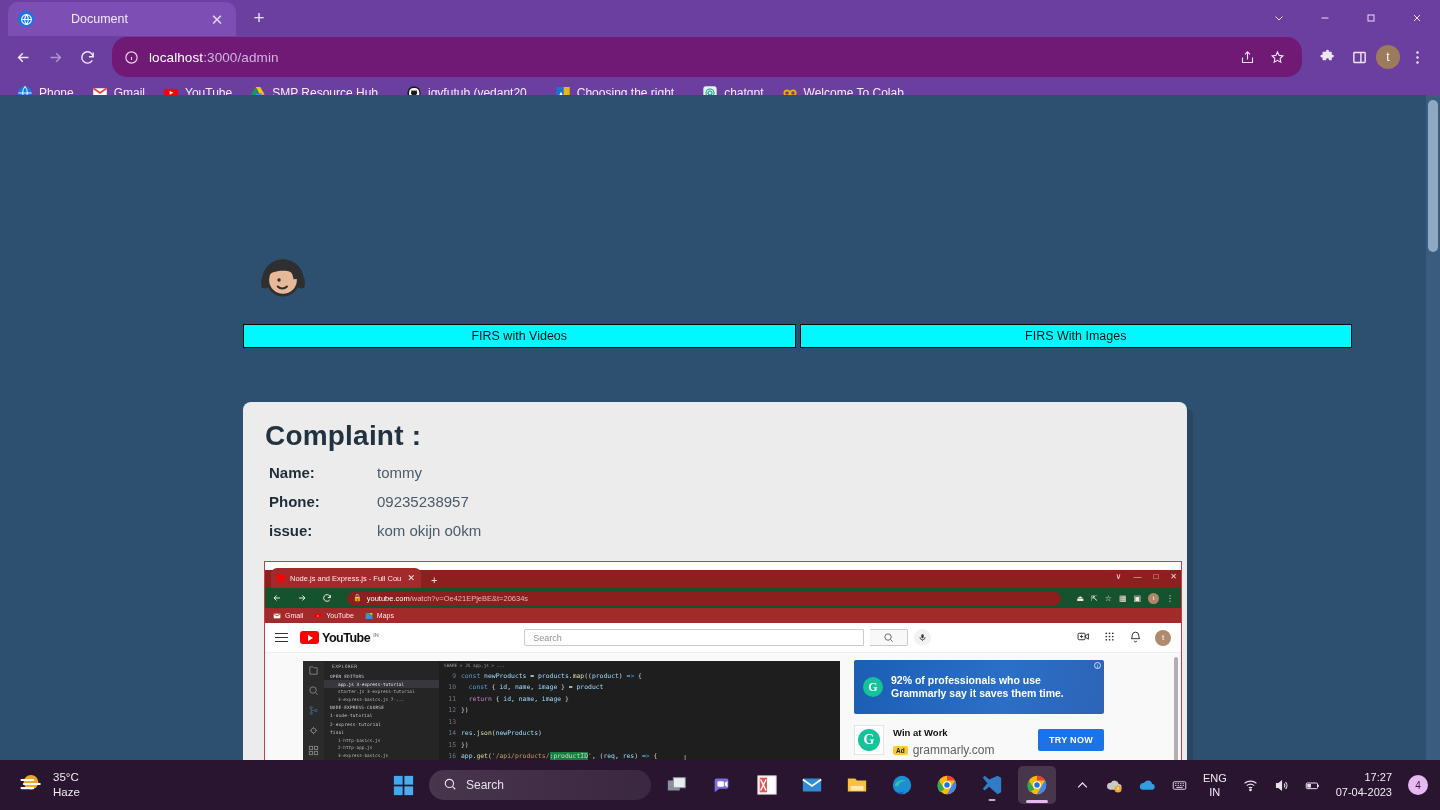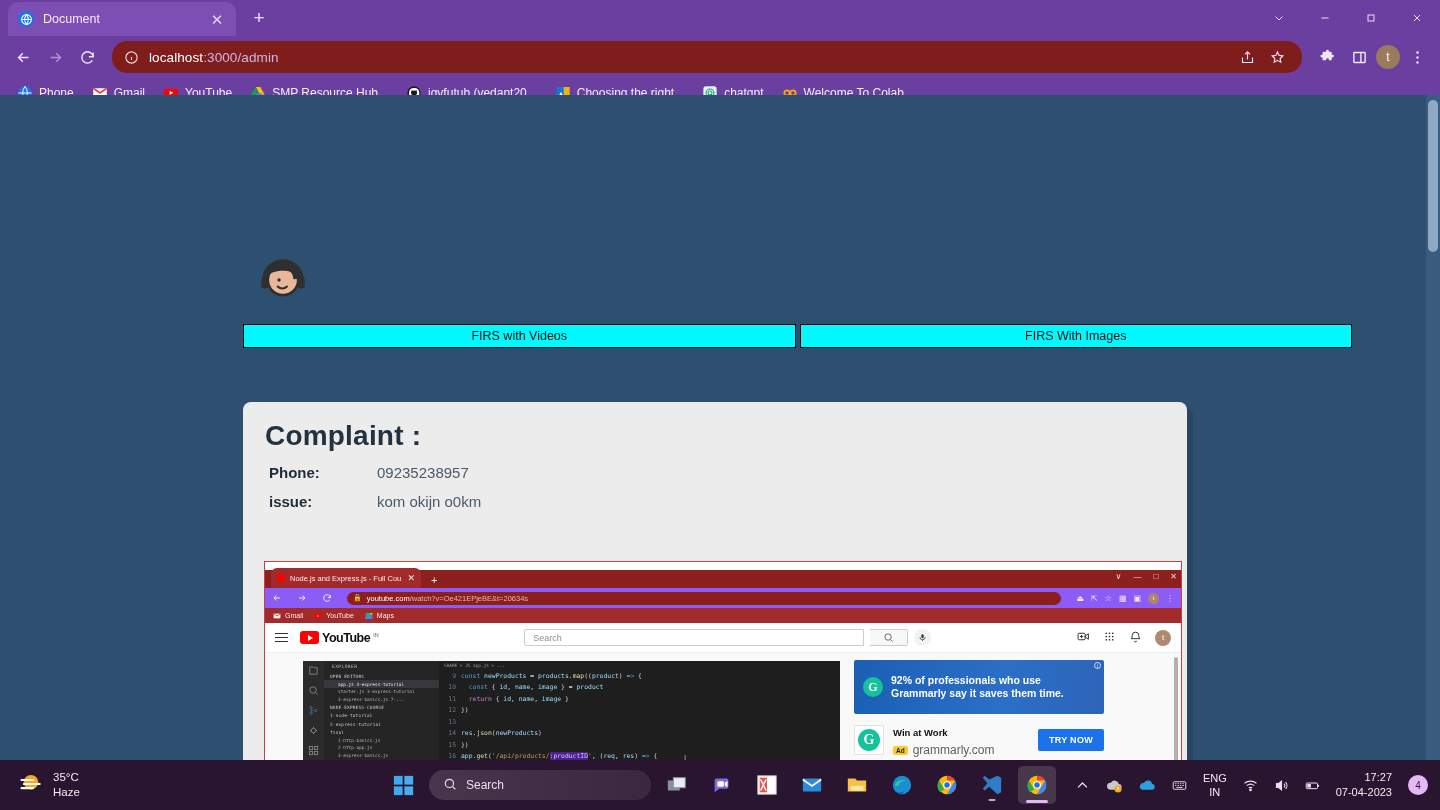--- a/index.html
+++ b/index.html
@@ -17,21 +17,21 @@
     width: 228px; height: 34px; background: #7d4fb5;
     border-radius: 10px 10px 0 0; display: flex; align-items: center;
     padding: 0 10px; gap: 9px; color: #f2eaf8; font-size: 12.5px;
   }
   .tab-fav {
     width: 16px; height: 16px; border-radius: 50%;
     background: #1a73e8; display: flex; align-items: center; justify-content: center;
     flex-shrink: 0;
   }
   .tab-fav svg { width: 13px; height: 13px; }
-  .tab-title { flex: 1; white-space: nowrap; overflow: hidden; text-overflow: ellipsis; }
+  .tab-title { flex: 1; white-space: nowrap; overflow: hidden; text-overflow: ellipsis; margin-left: 28px; }
   .tab-close { font-size: 15px; color: #e3d6ef; width: 18px; text-align: center; line-height: 1; }
   .newtab {
     margin-left: 10px; margin-bottom: 5px; color: #eadff5;
     font-size: 19px; width: 26px; height: 26px;
     display: flex; align-items: center; justify-content: center;
   }
   .wincontrols {
     position: absolute; right: 0; top: 0; height: 36px;
     display: flex; align-items: center;
   }
@@ -42,21 +42,21 @@
   .wc svg { width: 12px; height: 12px; }
 
   .toolbar { height: 42px; display: flex; align-items: center; padding: 0 8px; gap: 2px; }
   .tbtn {
     width: 30px; height: 30px; display: flex; align-items: center; justify-content: center;
     color: #efe6f7; border-radius: 50%;
   }
   .tbtn.dim { color: #b294d0; }
   .tbtn svg { width: 17px; height: 17px; }
   .omnibox {
-    flex: 1; height: 32px; background: #7f1d1d; border-radius: 15px;
+    flex: 1; height: 40px; background: #701a75; border-radius: 15px;
     display: flex; align-items: center; padding: 0 12px; gap: 10px;
     margin: 0 8px; color: #fff; font-size: 13.5px;
   }
   .omnibox .info { width: 15px; height: 15px; flex-shrink: 0; opacity: .85; }
   .url { flex: 1; letter-spacing: .1px; }
   .url .host { color: #ffffff; }
   .url .path { color: #cdb7e2; }
   .omni-right { display: flex; align-items: center; gap: 4px; }
   .omni-right .tbtn { width: 26px; height: 26px; }
   .omni-right .tbtn svg { width: 15px; height: 15px; }
@@ -119,21 +119,21 @@
   .shot-tab {
     width: 150px; height: 20px; background: #a32a2a; border-radius: 6px 6px 0 0;
     display: flex; align-items: center; gap: 5px; padding: 0 6px;
     color: #ffe9e9; font-size: 7.5px;
   }
   .shot-tab-fav { width: 8px; height: 8px; border-radius: 50%; background: #ff0000; flex-shrink: 0; }
   .shot-tab-title { flex: 1; overflow: hidden; white-space: nowrap; text-overflow: ellipsis; }
   .shot-tab-x { font-size: 9px; }
   .shot-newtab { margin-left: 10px; color: #ffdede; font-size: 11px; margin-bottom: 2px; }
   .shot-wc { position: absolute; right: 4px; top: 2px; display: flex; gap: 12px; color: #f3d6d6; font-size: 8px; align-items: center; }
-  .shot-toolbar { height: 20px; background: #8b5cf6; display: flex; align-items: center; padding: 0 7px; gap: 15px; }
+  .shot-toolbar { height: 20px; background: #14532d; display: flex; align-items: center; padding: 0 7px; gap: 15px; }
   .shot-tb-ico { color: #ffe6e6; font-size: 10px; display: flex; align-items: center; }
   .shot-tb-ico svg { width: 10px; height: 10px; }
   .shot-omni {
     flex: 1; height: 13px; background: #8d1e1e; border-radius: 7px;
     display: flex; align-items: center; gap: 5px; padding: 0 6px;
     font-size: 7.5px; color: #fff;
   }
   .shot-omni .lock { font-size: 7px; }
   .shot-omni .s-host { color: #fff; }
   .shot-omni .s-path { color: #e2b4b4; }
@@ -197,21 +197,21 @@
                    font-family: "DejaVu Sans Mono", monospace; }
   .vs-code { display: flex; font-family: "DejaVu Sans Mono", monospace; font-size: 6.4px; line-height: 11.45px; }
   .vs-gutter { width: 22px; text-align: right; padding-right: 5px; color: #6e7681; }
   .vs-lines { flex: 1; white-space: pre; color: #d4d4d4; }
   .tk-kw { color: #569cd6; }
   .tk-ctl { color: #c586c0; }
   .tk-fn { color: #dcdcaa; }
   .tk-var { color: #9cdcfe; }
   .tk-str { color: #ce9178; }
   .tk-op { color: #d4d4d4; }
-  .tk-sel { background: #4c1d95; color: #d4d4d4; }
+  .tk-sel { background: #15803d; color: #d4d4d4; }
   .caret-i { position: absolute; left: 245px; top: 92px; color: #aaa; font-size: 8px; }
 
   .yt-rail { width: 280px; margin: 7px 0 0 14px; }
   .ad-banner {
     width: 250px; height: 54px; background: linear-gradient(100deg,#1a5fb4,#2b6fc7 60%,#2d64b8);
     border-radius: 2px; display: flex; align-items: center; gap: 8px; padding: 0 9px; position: relative;
   }
   .ad-i { position: absolute; right: 3px; top: 2px; width: 7px; height: 7px; border: .7px solid #cfe0f5;
           border-radius: 50%; color: #e4eefb; font-size: 5px; display: flex; align-items: center; justify-content: center; }
   .ad-g {
@@ -463,20 +463,24 @@
   </div>
 
   <div class="firs-row">
     <div class="firs-btn">FIRS with Videos</div>
     <div class="firs-btn">FIRS With Images</div>
   </div>
 
   <div class="card">
     <div class="card-title">Complaint :</div>
 
+    <div class="field">
+      <span class="field-label">Name:</span>
+      <span class="field-value">tommy</span>
+    </div>
     <div class="field">
       <span class="field-label">Phone:</span>
       <span class="field-value">09235238957</span>
     </div>
     <div class="field">
       <span class="field-label">issue:</span>
       <span class="field-value">kom okijn o0km</span>
     </div>
 
     <div class="shot">

